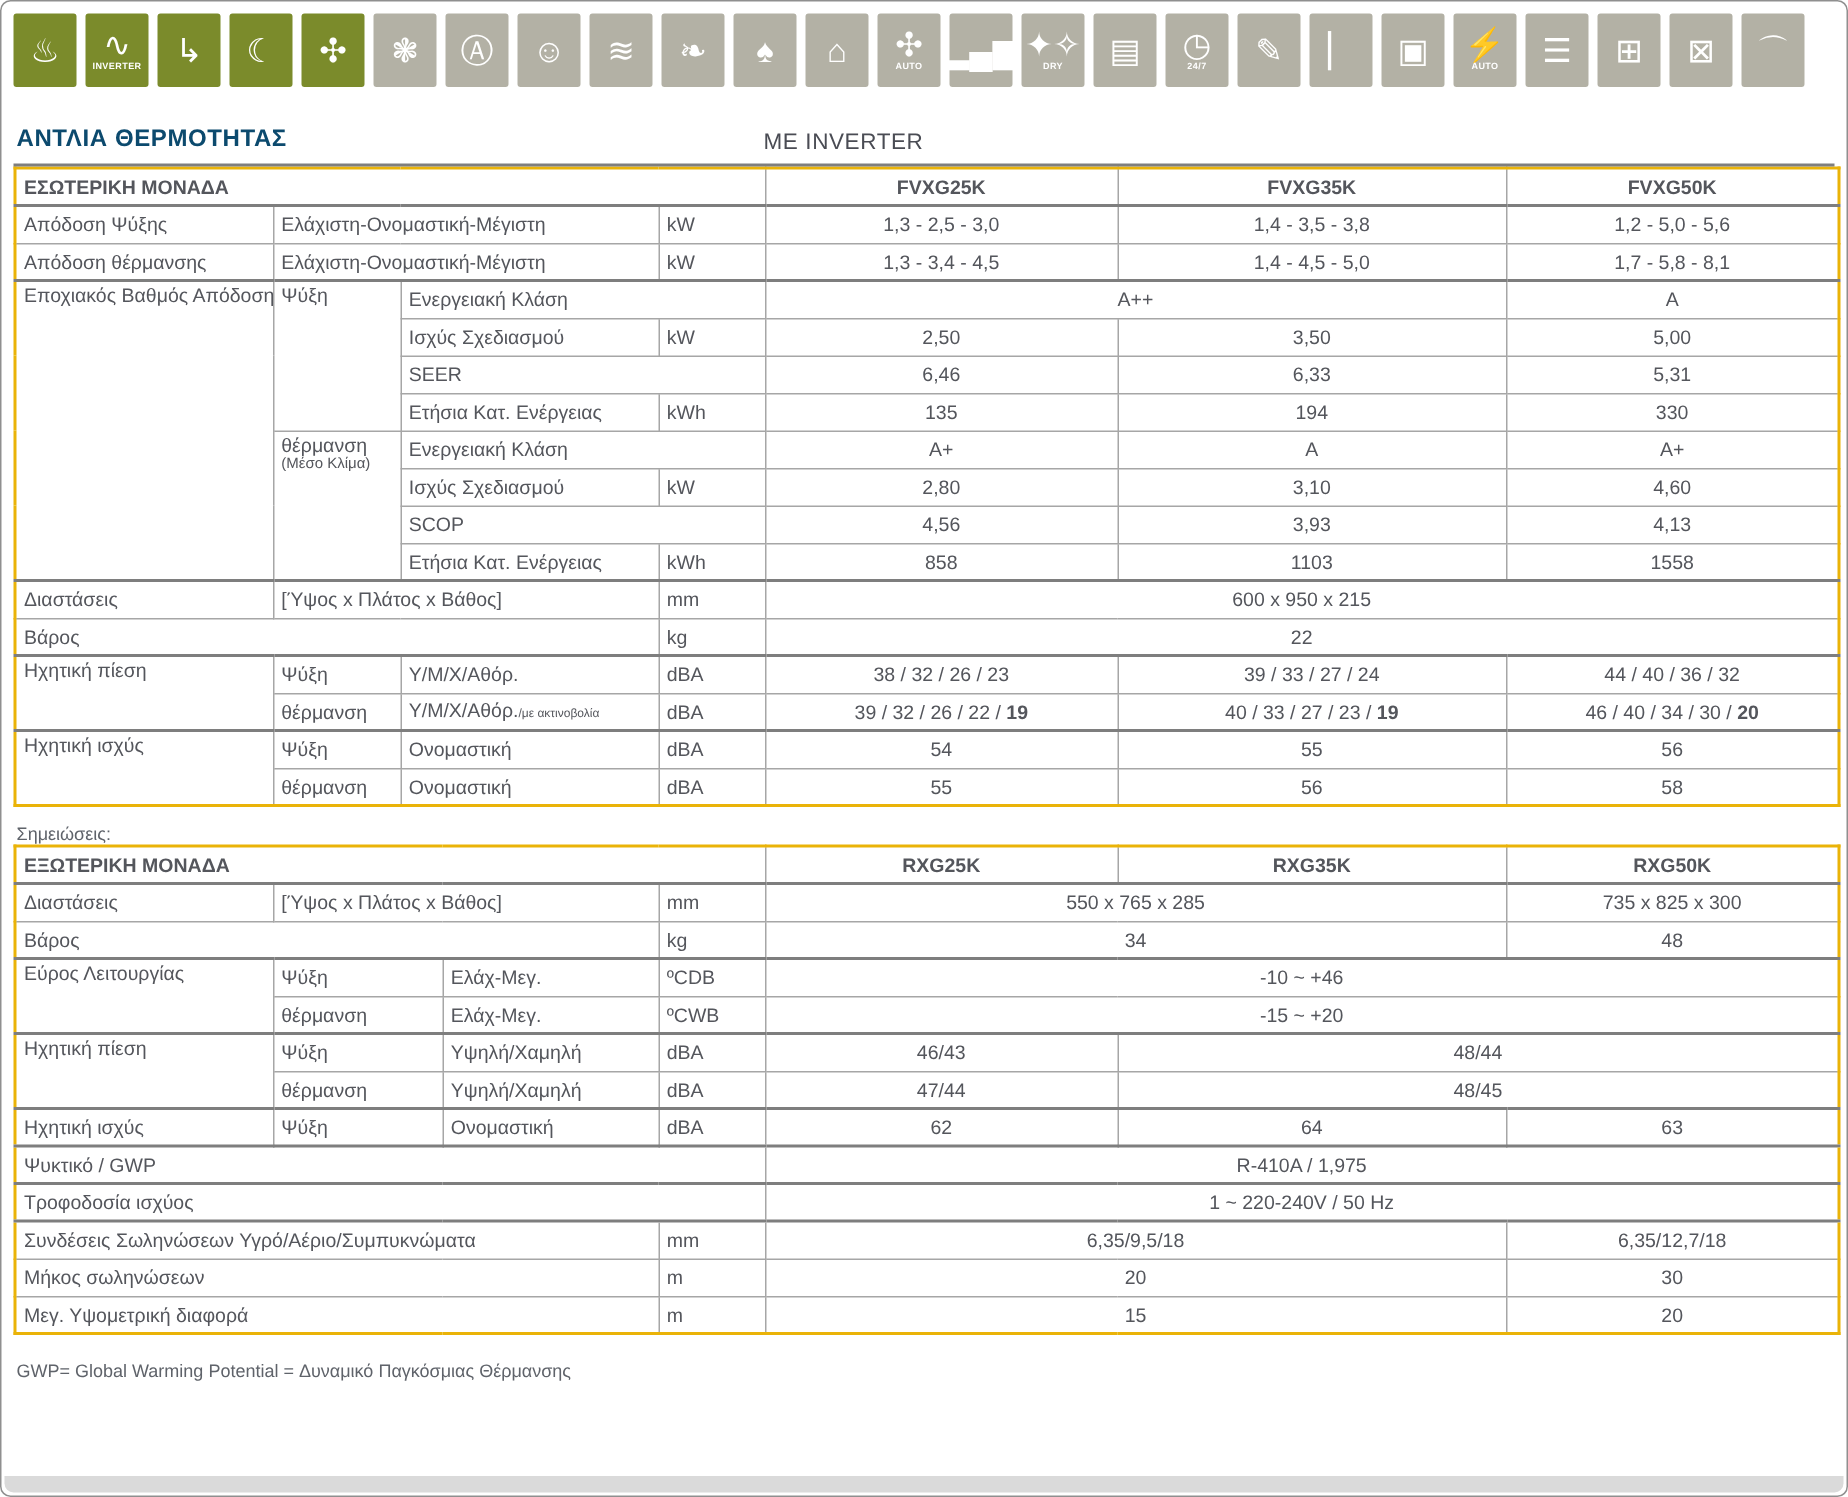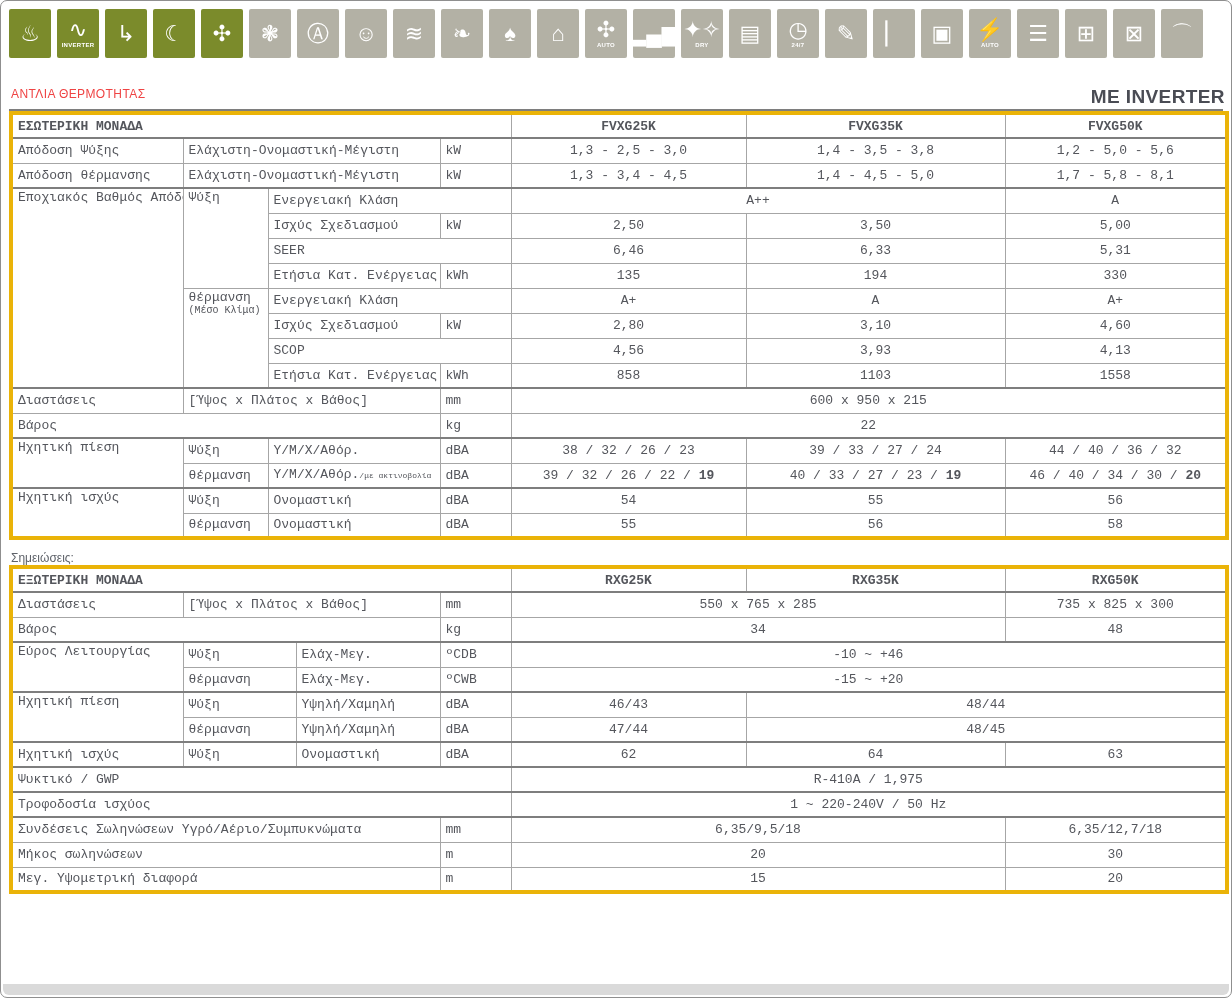--- a/index.html
+++ b/index.html
@@ -17,35 +17,35 @@
     flex: 0 0 auto;
   }
   .tile.green { background: #7b8b2b; }
   .tile .glyph { color: #fff; font-size: 22px; line-height: 1; }
   .tile .tlabel { color: #fff; font-size: 6px; font-weight: bold; letter-spacing: .3px; margin-top: 1px; }
   
   .title-row {
     position: relative; margin: 26px 8px 0 8px; padding: 0 0 5px 2px;
     border-bottom: 2px solid #7e7e7e; height: 27px;
   }
-  .title-left { font-size: 12px; font-weight: normal; color: #ef4444; letter-spacing: .4px; }
+  .title-left { font-size: 16px; font-weight: bold; color: #0c4a6e; letter-spacing: .4px; }
   .title-right {
-    position: absolute; left: 500px; width: 716px; top: 2px; text-align: right;
-    font-size: 19px; font-weight: bold; color: #4a4c54; letter-spacing: .4px;
+    position: absolute; left: 500px; width: 716px; top: 2px; text-align: left;
+    font-size: 15px; font-weight: normal; color: #4a4c54; letter-spacing: .4px;
   }
   
   table.tbl {
     border-collapse: collapse; table-layout: fixed; width: 1216px;
     margin: 0 8px; font-size: 13px; color: #54565c;
   }
   table.tbl td {
     border: 1px solid #a6a6a6; height: 25px; line-height: 15px;
     padding: 1px 5px; overflow: hidden; white-space: nowrap;
   }
-  table.tbl { border: 4px solid #eab308; font-family: Liberation Mono, monospace; }
+  table.tbl { border: 2px solid #eab308; }
   tr.sec td { border-top: 2px solid #7e7e7e; }
   tr.hdr-row td { border-bottom: 2px solid #7e7e7e; font-weight: bold; }
   td.val { text-align: center; padding: 1px 2px; }
   td.vtop { vertical-align: top; padding-top: 4px; line-height: 26px; white-space: normal; }
   td.vtop2 { vertical-align: top; padding-top: 4px; }
   .sub-note { font-size: 10px; display: block; line-height: 11px; }
   .tiny { font-size: 8px; }
   .indoor { margin-top: 4px; }
   .outdoor { margin-top: 20px; }
   
@@ -382,16 +382,17 @@
     </tr>
     <tr>
       <td colspan="3">Μεγ. Υψομετρική διαφορά</td>
       <td>m</td>
       <td colspan="2" class="val">15</td>
       <td class="val">20</td>
     </tr>
   </tbody>
     </table>
 
+  <div class="gwp-note">GWP= Global Warming Potential = Δυναμικό Παγκόσμιας Θέρμανσης</div>
 
   <div class="scroll-strip"></div>
 
 </div>
 
 </body></html>

